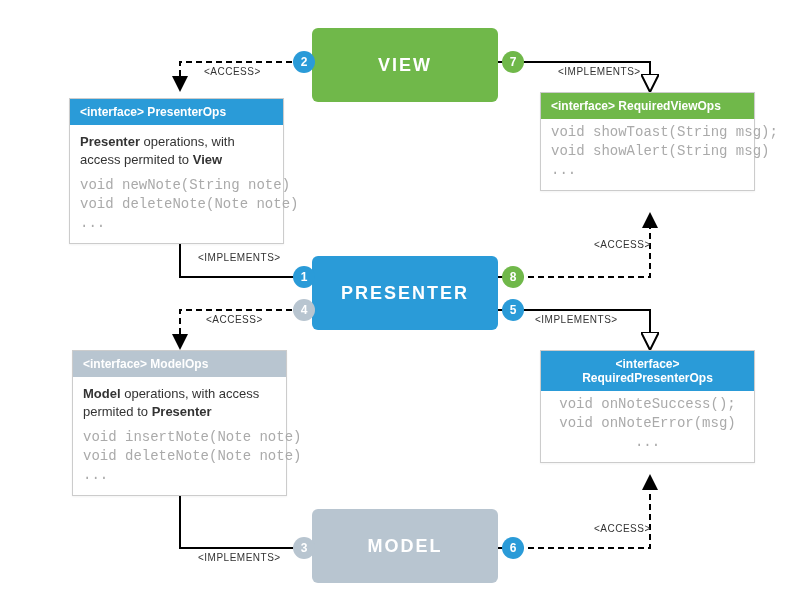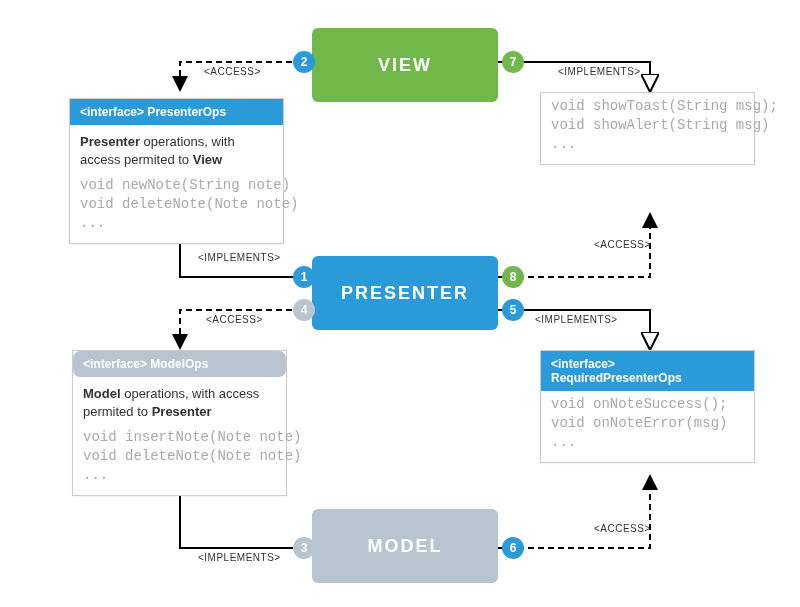--- a/index.html
+++ b/index.html
@@ -36,21 +36,21 @@
     box-shadow: 0 1px 2px rgba(0,0,0,0.05);
   }
   .iface-head {
     color: #fff;
     padding: 6px 10px;
     font-size: 12px;
     font-weight: 600;
   }
   .iface-head.blue  { background: #2a9bd8; }
   .iface-head.green { background: #70b84a; }
-  .iface-head.grey  { background: #b8c5d0; color:#fff;border-radius:7px; }
+  .iface-head.grey  { background: #b8c5d0; color:#fff; }
   .iface-body {
     padding: 8px 10px 4px;
     font-size: 13px;
     line-height: 1.35;
   }
   .iface-body b { font-weight: 700; }
   .iface-code {
     padding: 4px 10px 10px;
     font-family: "Courier New", monospace;
     font-size: 14px;
@@ -129,36 +129,37 @@
   <div class="iface-head blue">&lt;interface&gt; PresenterOps</div>
   <div class="iface-body">
     <b>Presenter</b><span> operations, with access permited to </span><b>View</b>
   </div>
   <div class="iface-code">void newNote(String note)
 void deleteNote(Note note)
 ...</div>
 </div>
 
 <div class="iface-box" style="left:540px; top:92px;">
+  <div class="iface-head green">&lt;interface&gt; RequiredViewOps</div>
   <div class="iface-code">void showToast(String msg);
 void showAlert(String msg)
 ...</div>
 </div>
 
 <div class="iface-box" style="left:72px; top:350px;">
   <div class="iface-head grey">&lt;interface&gt; ModelOps</div>
   <div class="iface-body">
     <b>Model</b><span> operations, with access permited to </span><b>Presenter</b>
   </div>
   <div class="iface-code">void insertNote(Note note)
 void deleteNote(Note note)
 ...</div>
 </div>
 
-<div class="iface-box" style="left:540px; top:350px;">
+<div class="iface-box" style="left:540px; top:350px;text-align:center;">
   <div class="iface-head blue">&lt;interface&gt; RequiredPresenterOps</div>
   <div class="iface-code">void onNoteSuccess();
 void onNoteError(msg)
 ...</div>
 </div>
 
 <div class="badge blue" style="left:293px; top:51px;">2</div>
 <div class="badge green" style="left:502px; top:51px;">7</div>
 <div class="badge blue" style="left:293px; top:266px;">1</div>
 <div class="badge green" style="left:502px; top:266px;">8</div>

